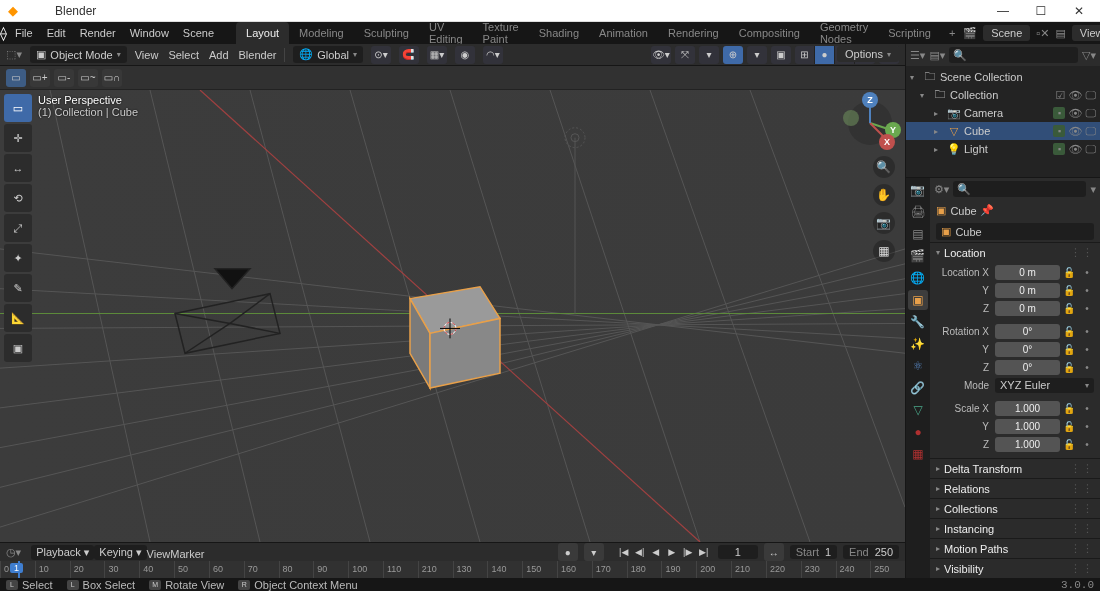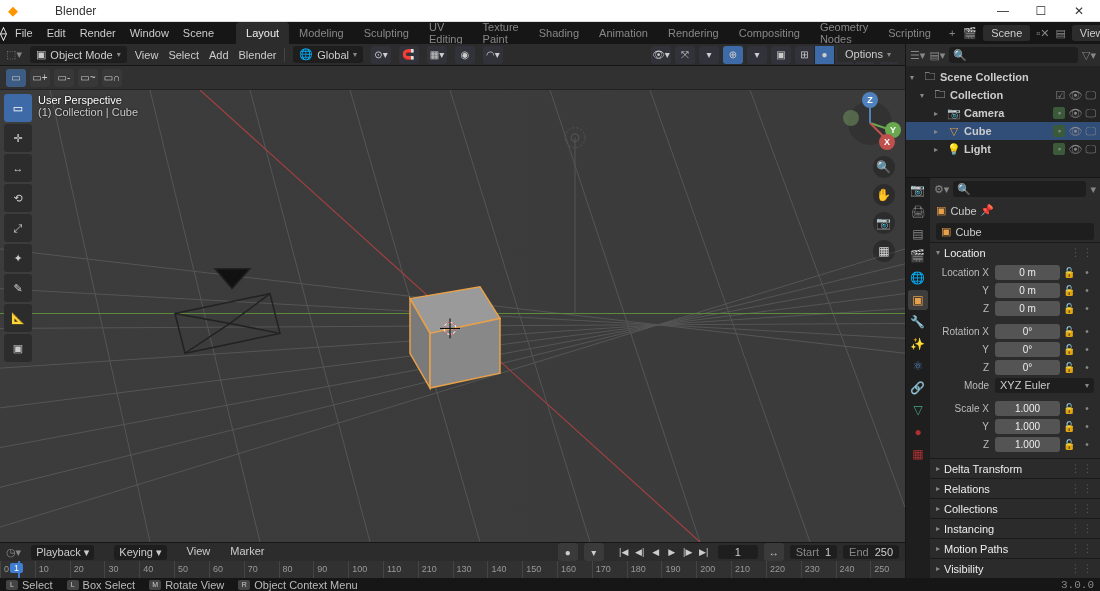--- a/index.html
+++ b/index.html
@@ -63,21 +63,21 @@
 .tl-track .tick { flex:1; border-left:1px solid #444; color:#999; font-size:9px; padding-left:3px; padding-top:3px; position:relative;}
 .right-panel { width:195px; background:#2b2b2b; display:flex; flex-direction:column; border-left:1px solid #161616;}
 .outliner { height:160px; border-bottom:1px solid #161616; display:flex; flex-direction:column;}
 .outliner-hdr { height:22px; background:#2c2c2c; display:flex; align-items:center; padding:0 4px; gap:4px;}
 .outliner-hdr .search { flex:1; background:#1e1e1e; height:16px; border-radius:3px; display:flex; align-items:center; padding:0 4px; color:#666;}
 .outliner-tree { flex:1; background:#232323; color:#ccc; padding:2px 0; overflow:hidden;}
 .tree-row { display:flex; align-items:center; height:18px; padding:0 4px; gap:3px; cursor:default;}
 .tree-row.selected { background:#314e78; }
 .tree-row .toggle { width:10px; color:#888; font-size:8px;}
 .tree-row .oicon { width:14px; text-align:center; font-size:11px;}
-.tree-row .label { flex:1; white-space:nowrap; overflow:hidden;font-weight:bold; }
+.tree-row .label { flex:1; white-space:nowrap; overflow:hidden; }
 .tree-row .ric { display:flex; gap:3px; color:#888; font-size:10px; }
 .tree-row .dot { width:12px; height:12px; border-radius:2px; display:flex; align-items:center; justify-content:center; font-size:9px;}
 .indent1 { padding-left:14px; }
 .indent2 { padding-left:28px; }
 .properties { flex:1; display:flex; }
 .prop-tabs { width:24px; background:#1e1e1e; display:flex; flex-direction:column; padding:2px 0; gap:2px; align-items:center;}
 .prop-tabs .ptab { width:20px; height:20px; display:flex; align-items:center; justify-content:center; color:#888; font-size:12px; border-radius:3px; cursor:default;}
 .prop-tabs .ptab.active { background:#3d3d3d; color:#e8a04a; }
 .prop-body { flex:1; background:#2b2b2b; display:flex; flex-direction:column; overflow:hidden;}
 .prop-hdr { height:22px; background:#2c2c2c; display:flex; align-items:center; padding:0 4px; gap:4px;}
@@ -304,21 +304,21 @@
           <div class="sbtn">🔍</div>
           <div class="sbtn">✋</div>
           <div class="sbtn">📷</div>
           <div class="sbtn">▦</div>
         </div>
     </div>
 
     <div class="timeline">
       <div class="tl-header">
         <span style="color:#888;">◷▾</span>
-        <div id="tl-menus" style="display:flex;gap:20px;">
+        <div id="tl-menus" style="display:flex;gap:0;align-items:flex-end;">
             <span class="drop">Playback ▾</span>
             <span class="drop">Keying ▾</span>
             <span>View</span>
             <span>Marker</span>
           </div>
         <div class="right">
           <span class="iconbtn" style="background:#3a3a3a;">●</span>
           <span class="iconbtn" style="background:#3a3a3a;">▾</span>
           <div class="playback">
             <span class="pb">|◀</span>

